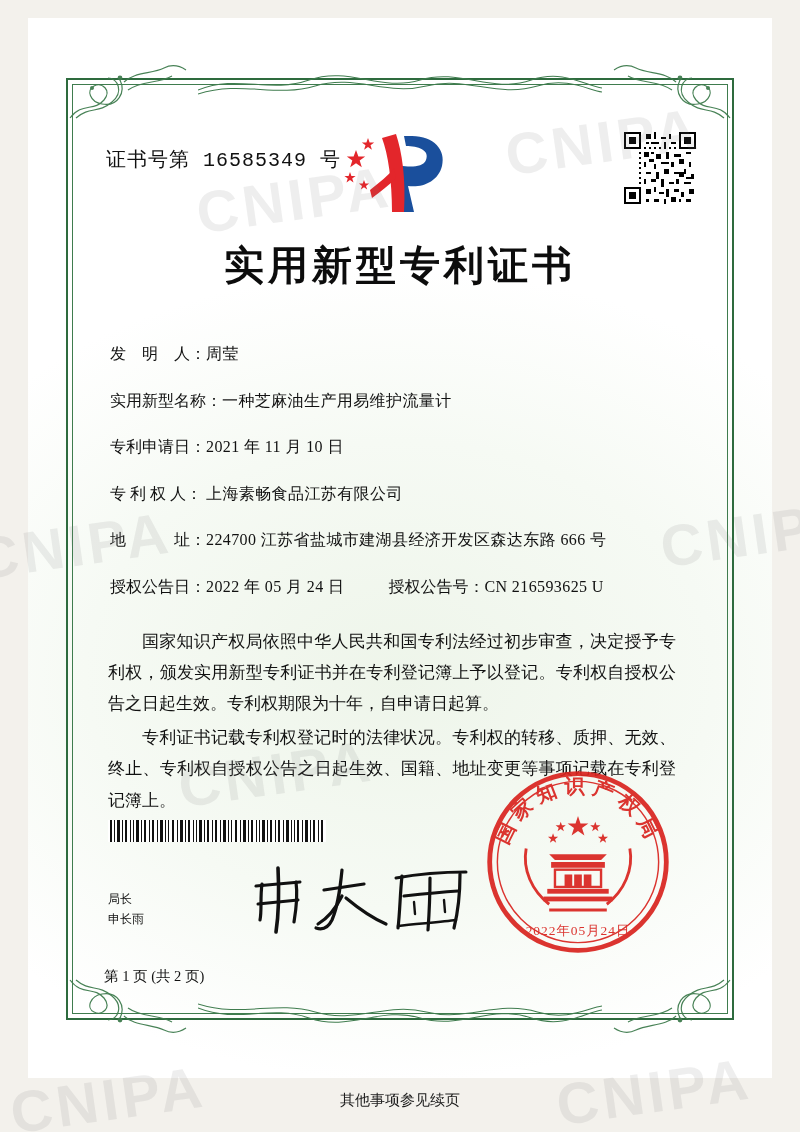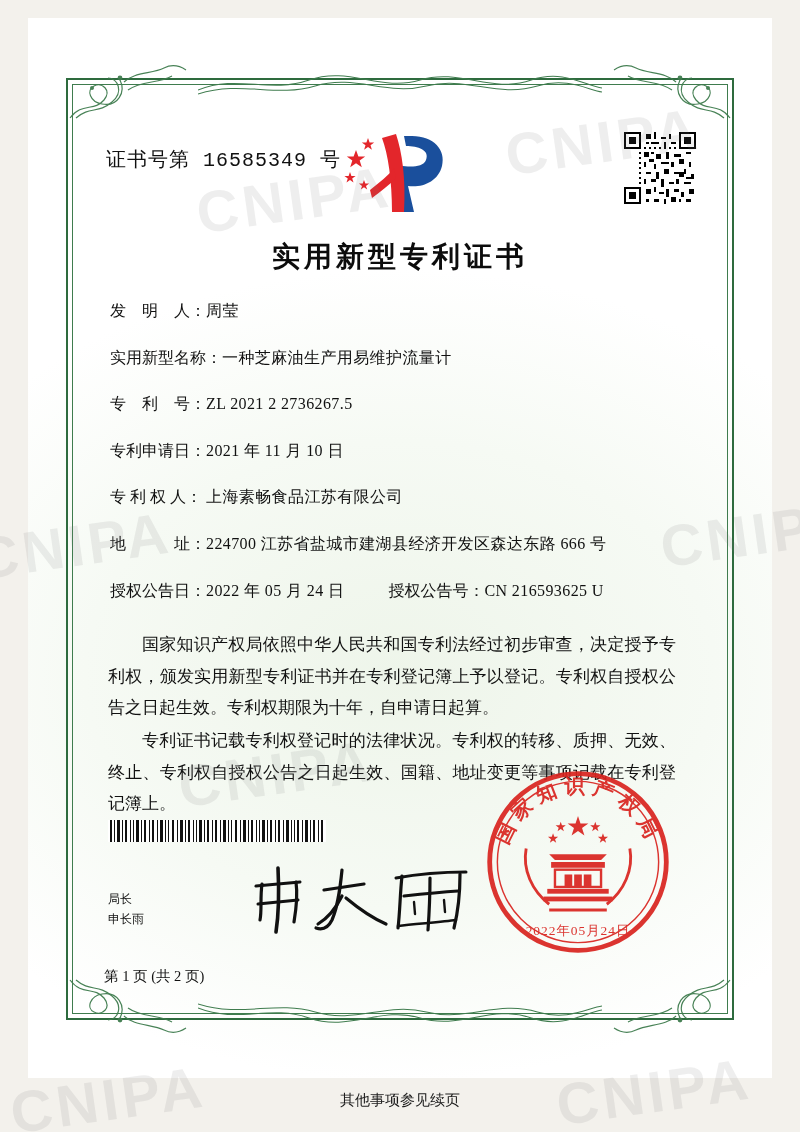--- a/index.html
+++ b/index.html
@@ -131,25 +131,25 @@
     right: 0px;
     top: 14px;
     width: 72px;
     height: 72px;
     background: #fff;
   }
   .qr svg { width:100%; height:100%; display:block; }
 
   .title {
     text-align: center;
-    font-size: 28px;
+    font-size: 40px;
     font-weight: bold;
     letter-spacing: 4px;
     margin-top: 10px;
-    margin-bottom: 22px;
+    margin-bottom: 48px;
     color: #0c0c0c;
     font-family: "Liberation Serif", "DejaVu Serif", serif;
   }
 
   .fields { padding: 0 6px; }
   .field {
     font-size: 16px;
     line-height: 1.6;
     margin-bottom: 21px;
     color: #111;
@@ -413,23 +413,20 @@
     </div>
 
     <div class="title">实用新型专利证书</div>
 
     <div class="fields">
       <div class="field">
         <span class="fl">发　明　人：</span><span class="fv">周莹</span>
       </div>
       <div class="field">
         <span class="fl">实用新型名称：</span><span class="fv">一种芝麻油生产用易维护流量计</span>
-      </div>
-      <div class="field">
-        <span class="fl">专　利　号：</span><span class="fv">ZL 2021 2 2736267.5</span>
       </div>
       <div class="field">
         <span class="fl">专利申请日：</span><span class="fv">2021 年 11 月 10 日</span>
       </div>
       <div class="field">
         <span class="fl">专 利 权 人：</span><span class="fv">上海素畅食品江苏有限公司</span>
       </div>
       <div class="field">
         <span class="fl">地　　　址：</span><span class="fv">224700 江苏省盐城市建湖县经济开发区森达东路 666 号</span>
       </div>

